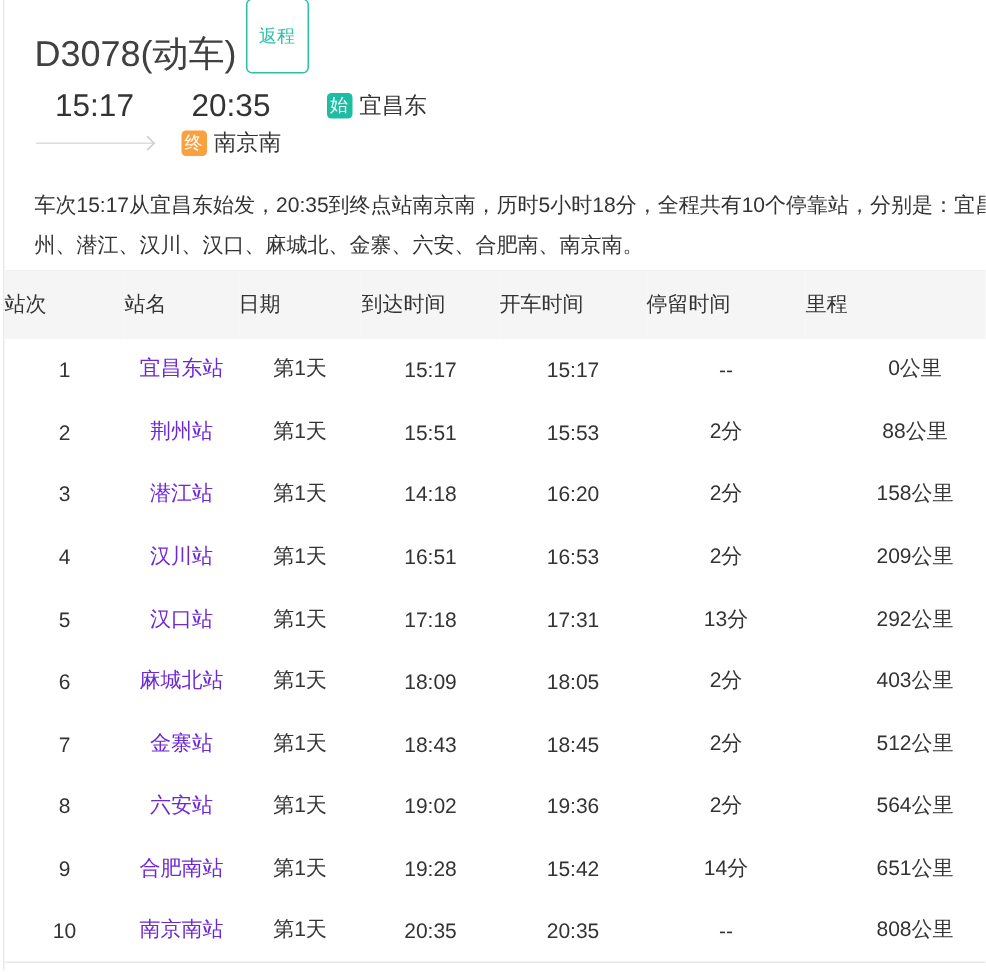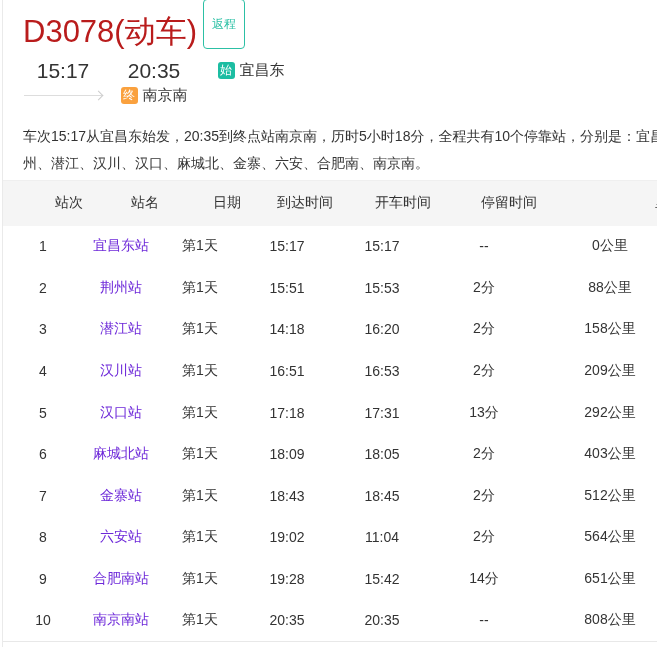--- a/index.html
+++ b/index.html
@@ -20,24 +20,24 @@
   }
   
   .title-row {
     display: flex;
     align-items: flex-end;
     margin-left: 20px;
     height: 40px;
   }
   .train-title {
     margin: 0;
-    font-size: 31px;
+    font-size: 24px;
     font-weight: 400;
     line-height: 1.25;
-    color: #b91c1c;
+    color: #404040;
     text-align: center;
   }
   .return-btn {
     display: inline-block;
     margin: 0 0 3px 6px;
     padding: 16px 8px;
     font-size: 12px;
     line-height: 1.35;
     color: #2cc0a5;
     border: 1px solid #2cc0a5;
@@ -120,21 +120,21 @@
     border-bottom: 1px solid #e8e8e8;
   }
   .timetable thead tr {
     background: #f5f5f5;
     height: 45px;
   }
   .timetable th {
     font-size: 14px;
     font-weight: 400;
     color: #333;
-    text-align: right;
+    text-align: left;
     padding: 0;
   }
   .timetable tbody tr { height: 41.6px; }
   .timetable td {
     font-size: 14px;
     color: #333;
     text-align: center;
     padding: 0;
   }
   .station-link {
@@ -256,21 +256,21 @@
           <td>18:43</td>
           <td>18:45</td>
           <td>2分</td>
           <td>512公里</td>
         </tr>
         <tr>
           <td>8</td>
           <td><a class="station-link">六安站</a></td>
           <td>第1天</td>
           <td>19:02</td>
-          <td>11:04</td>
+          <td>19:36</td>
           <td>2分</td>
           <td>564公里</td>
         </tr>
         <tr>
           <td>9</td>
           <td><a class="station-link">合肥南站</a></td>
           <td>第1天</td>
           <td>19:28</td>
           <td>15:42</td>
           <td>14分</td>

